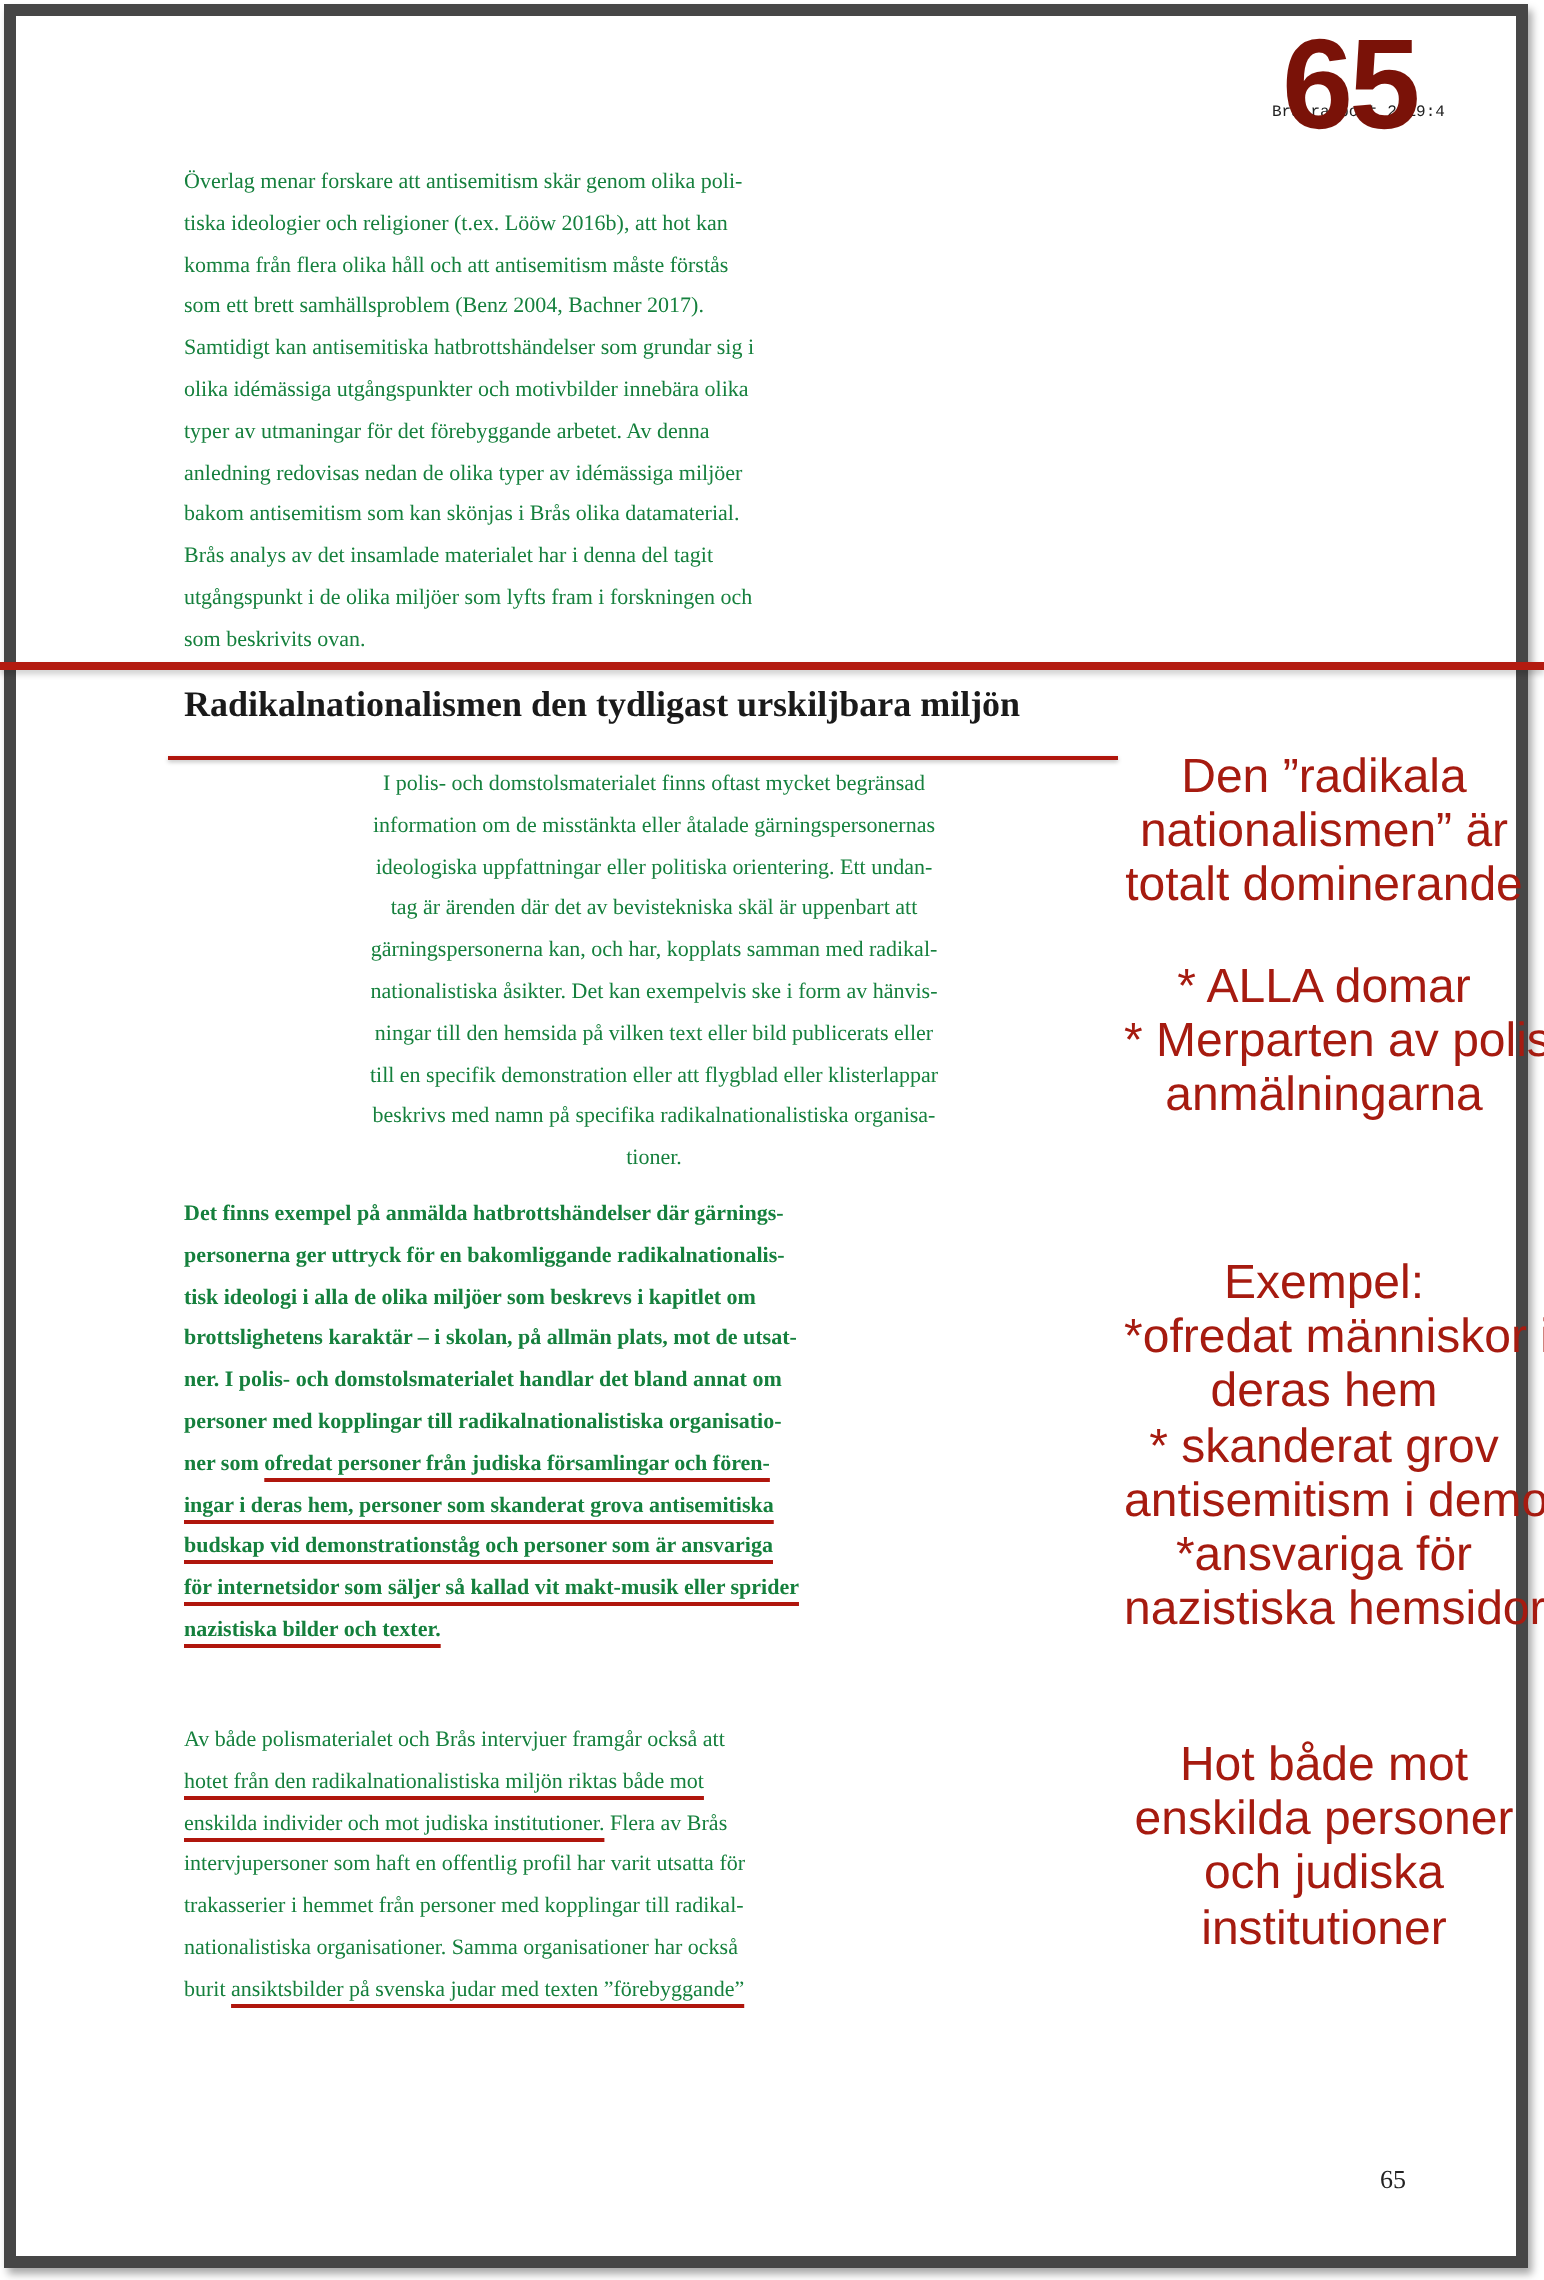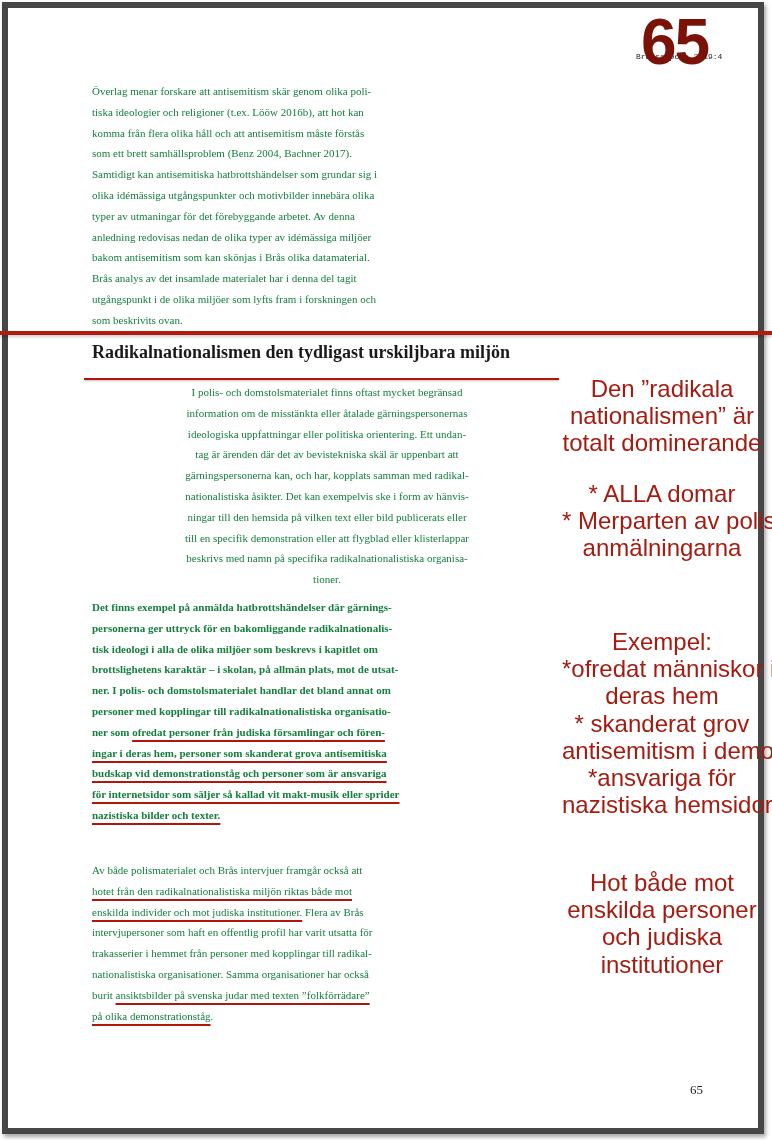--- a/index.html
+++ b/index.html
@@ -173,22 +173,21 @@
   <span class="line"><span></span><span class="ul">nazistiska bilder och texter.</span></span>
 </p>
 
 <p class="body-text" style="top:860px;">
   <span class="line"><span>Av både polismaterialet och Brås intervjuer framgår också att</span><span class="ul"></span><span></span></span>
   <span class="line"><span></span><span class="ul">hotet från den radikalnationalistiska miljön riktas både mot</span><span></span></span>
   <span class="line"><span></span><span class="ul">enskilda individer och mot judiska institutioner.</span><span> Flera av Brås</span></span>
   <span class="line"><span>intervjupersoner som haft en offentlig profil har varit utsatta för</span><span class="ul"></span><span></span></span>
   <span class="line"><span>trakasserier i hemmet från personer med kopplingar till radikal-</span><span class="ul"></span><span></span></span>
   <span class="line"><span>nationalistiska organisationer. Samma organisationer har också</span><span class="ul"></span><span></span></span>
-  <span class="line"><span>burit </span><span class="ul">ansiktsbilder på svenska judar med texten ”folkförrädare”</span><span></span></span>
-  <span class="line"><span></span><span class="ul">på olika demonstrationståg</span><span>.</span></span>
+  <span class="line"><span>burit </span><span class="ul">ansiktsbilder på svenska judar med texten ”förebyggande”</span><span></span></span>
 </p>
 
 <p class="annotation" style="top: 375px; color: rgb(166, 27, 16);">
   <span class="aline">Den ”radikala</span>
   <span class="aline">nationalismen” är</span>
   <span class="aline">totalt dominerande</span>
 </p>
 
 <p class="annotation" style="top: 480px; color: rgb(166, 27, 16);">
   <span class="aline">* ALLA domar</span>

